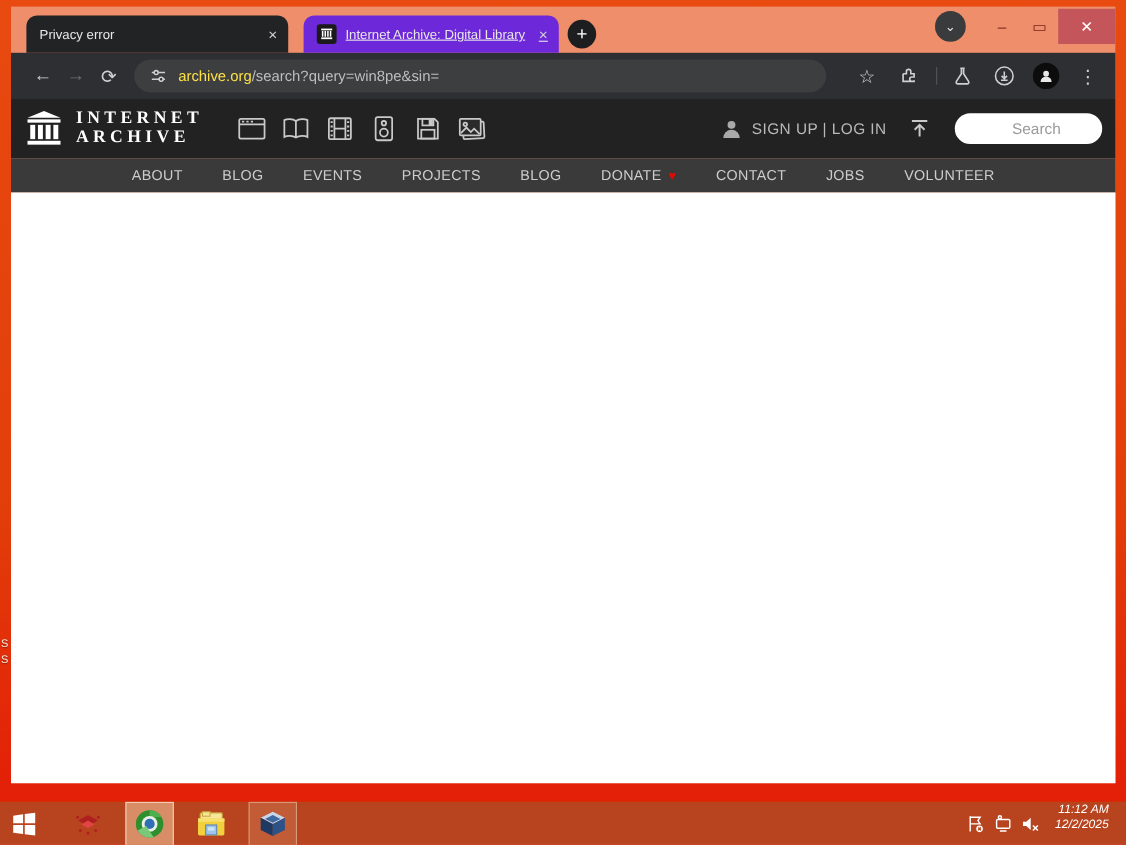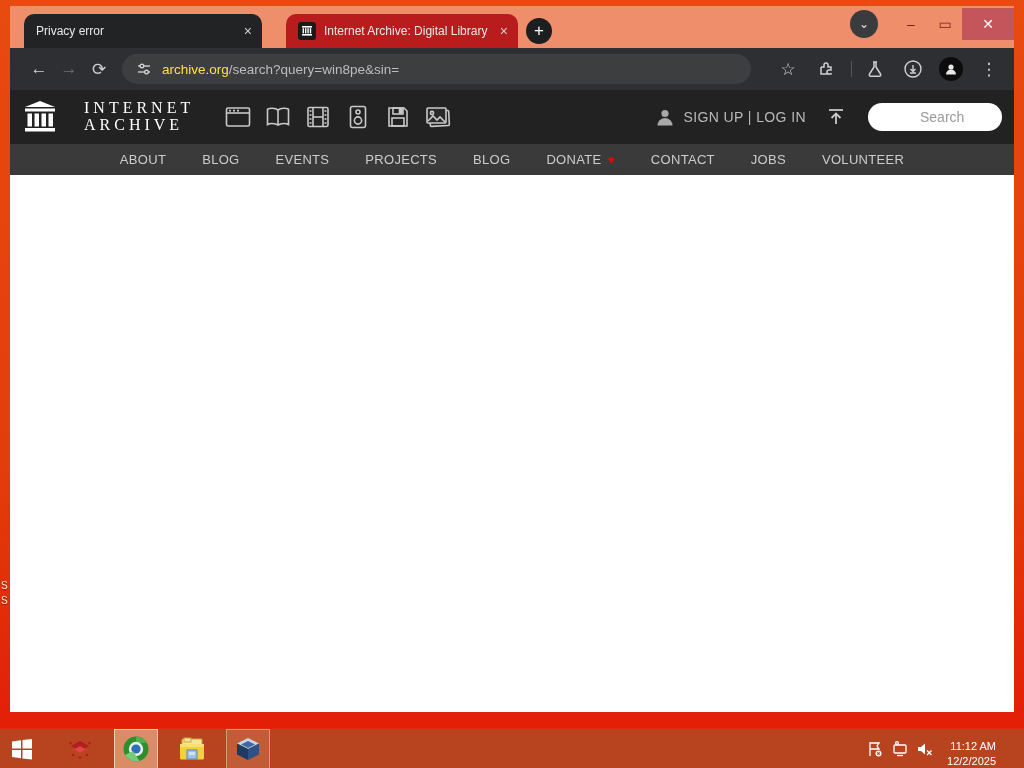--- a/index.html
+++ b/index.html
@@ -11,21 +11,21 @@
 
   
   .bwindow { position:absolute; left:10px; top:6px; width:1004px; height:706px;
              background:#ee8e6a; display:flex; flex-direction:column; }
 
   
   .tabstrip { height:42px; position:relative; display:flex; align-items:flex-end; padding-left:14px; }
   .tab { height:34px; display:flex; align-items:center; padding:0 10px 0 12px;
          border-radius:10px 10px 0 0; font-size:12px; color:#e8e8e8; }
   .tab.inactive { background:#222325; width:238px; }
-  .tab.active { background:#b91c1c; width:232px; margin-left:24px; }
+  .tab.active { background:#6d28d9; width:232px; margin-left:14px;text-decoration:underline; }
   .tab .title { flex:1; white-space:nowrap; overflow:hidden; text-overflow:ellipsis; }
   .tab .close { color:#cfcfcf; font-size:14px; margin-left:8px; line-height:1; cursor:default; }
   .favicon { width:18px; height:18px; background:#1a1a1a; border-radius:3px; display:flex; align-items:center; justify-content:center; margin-right:8px; flex:none; }
   .newtab { width:26px; height:26px; border-radius:50%; background:#1d1e20; color:#fff;
             display:flex; align-items:center; justify-content:center; font-size:17px; margin:0 0 4px 8px; }
 
   
   .wincontrols { position:absolute; top:0; right:0; height:36px; display:flex; align-items:center; }
   .tabsearch { width:28px; height:28px; border-radius:50%; background:#3a3b3d; color:#e8e8e8;
                display:flex; align-items:center; justify-content:center; font-size:12px; margin-right:16px; }
@@ -47,22 +47,22 @@
   .urltext .path { color:#bdbdbe; }
   .tb-right { display:flex; align-items:center; }
   .tb-right .nav-ico { margin-left:8px; }
   .tb-sep { width:1px; height:16px; background:#55565a; margin-left:10px; }
   .avatar-circle { width:24px; height:24px; border-radius:50%; background:#0c0c0c;
                    display:flex; align-items:center; justify-content:center; }
 
   
   .ia-header { height:54px; background:#222222; display:flex; align-items:center; padding:0 12px 0 12px; }
   .ia-logo { display:flex; align-items:center; }
-  .ia-logotext { color:#fff; font-family:"Liberation Serif", serif; font-weight:normal;
-                 font-size:16px; letter-spacing:4px; line-height:1.05; margin-left:26px; }
+  .ia-logotext { color:#fff; font-family:"Liberation Serif", serif; font-weight:bold;
+                 font-size:16px; letter-spacing:4px; line-height:1.05; margin-left:11px; }
   .media-icons { display:flex; align-items:center; margin-left:24px; }
   .media-icons .mi { width:40px; display:flex; justify-content:center; }
   .ia-right { margin-left:auto; display:flex; align-items:center; }
   .ia-account { display:flex; align-items:center; color:#b9b9b9; font-size:14px; }
   .ia-account .lbl { margin-left:8px; letter-spacing:.4px; }
   .ia-upload { margin:0 22px 0 20px; }
   .ia-search { width:134px; height:28px; background:#fff; border-radius:14px; display:flex;
                align-items:center; padding:0 8px;gap:44px; }
   .ia-search input { border:none; outline:none; width:90px; font-size:14px; color:#333;
                      font-family:"Liberation Sans", sans-serif; background:transparent; }
@@ -76,21 +76,21 @@
 
   
   .page-content { flex:1; background:#ffffff; }
 
   
   .taskbar { position:absolute; left:0; bottom:0; width:1024px; height:40px;
              background:#b8431f; border-top:1px solid #de2a05; display:flex; align-items:center; }
   .tb-icon { width:44px; height:40px; display:flex; align-items:center; justify-content:center; flex:none; }
   .tb-icon.active { background:#d88d67; border:1px solid #f2cdb6; }
   .tb-icon.running { background:#c25c36; border:1px solid #d9977c; }
-  .tray { margin-left:auto; display:flex; align-items:flex-end; padding-right:20px; }
+  .tray { margin-left:auto; display:flex; align-items:flex-start; padding-right:8px;font-style:italic; }
   .tray .tray-ico { width:25px; height:40px; display:flex; align-items:center; justify-content:center; }
   .clock { color:#fff; font-size:11px; text-align:right; line-height:1.35; padding:0 8px 0 10px; }
 
   svg { display:block; }
 </style>
 </head>
 <body>
 
 <div class="edge-label" style="top:580px">S</div>
 <div class="edge-label" style="top:595px">S</div>

